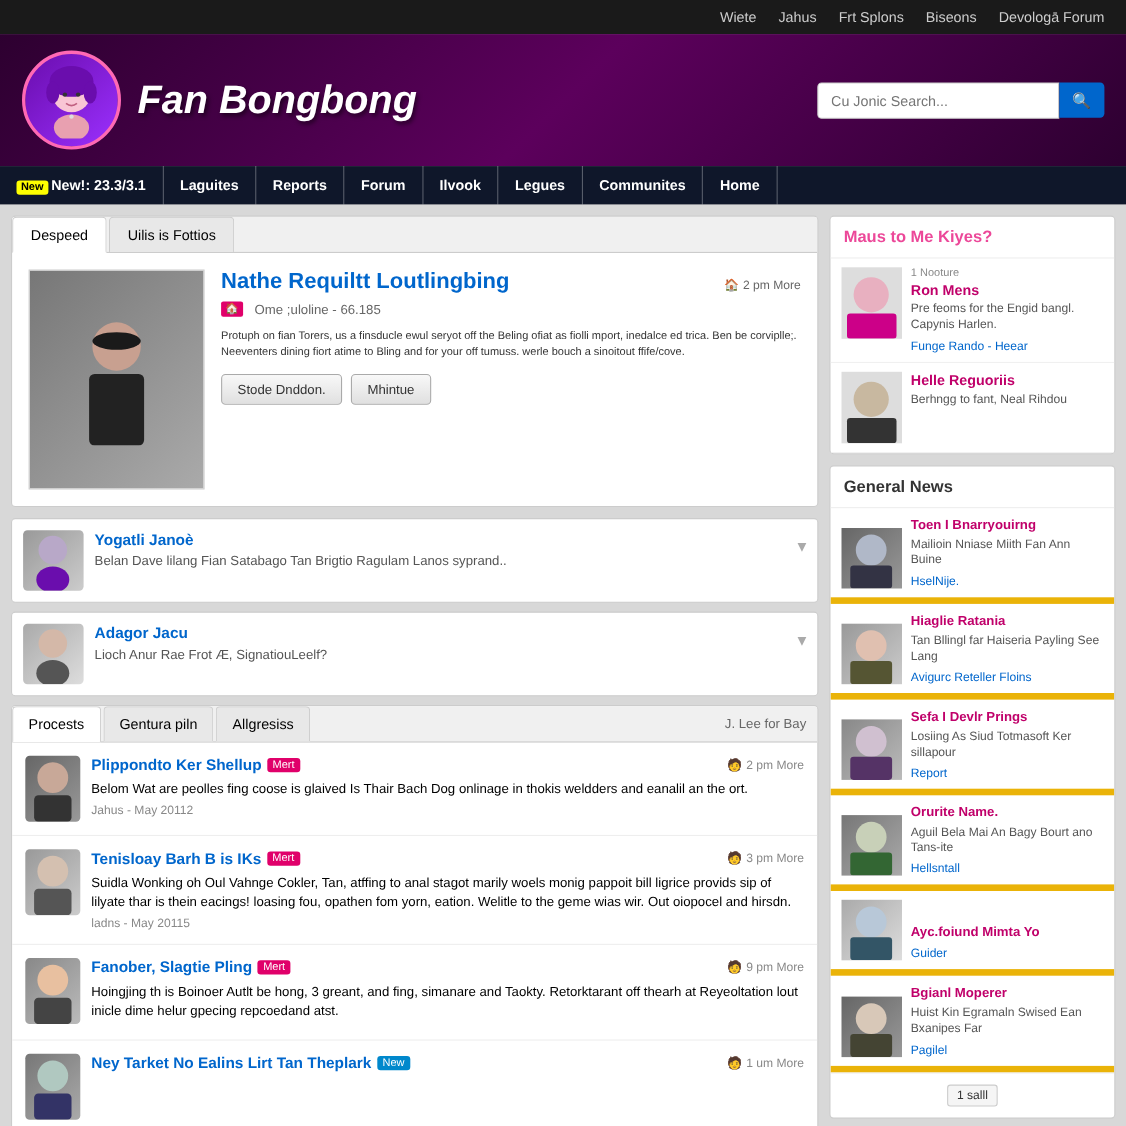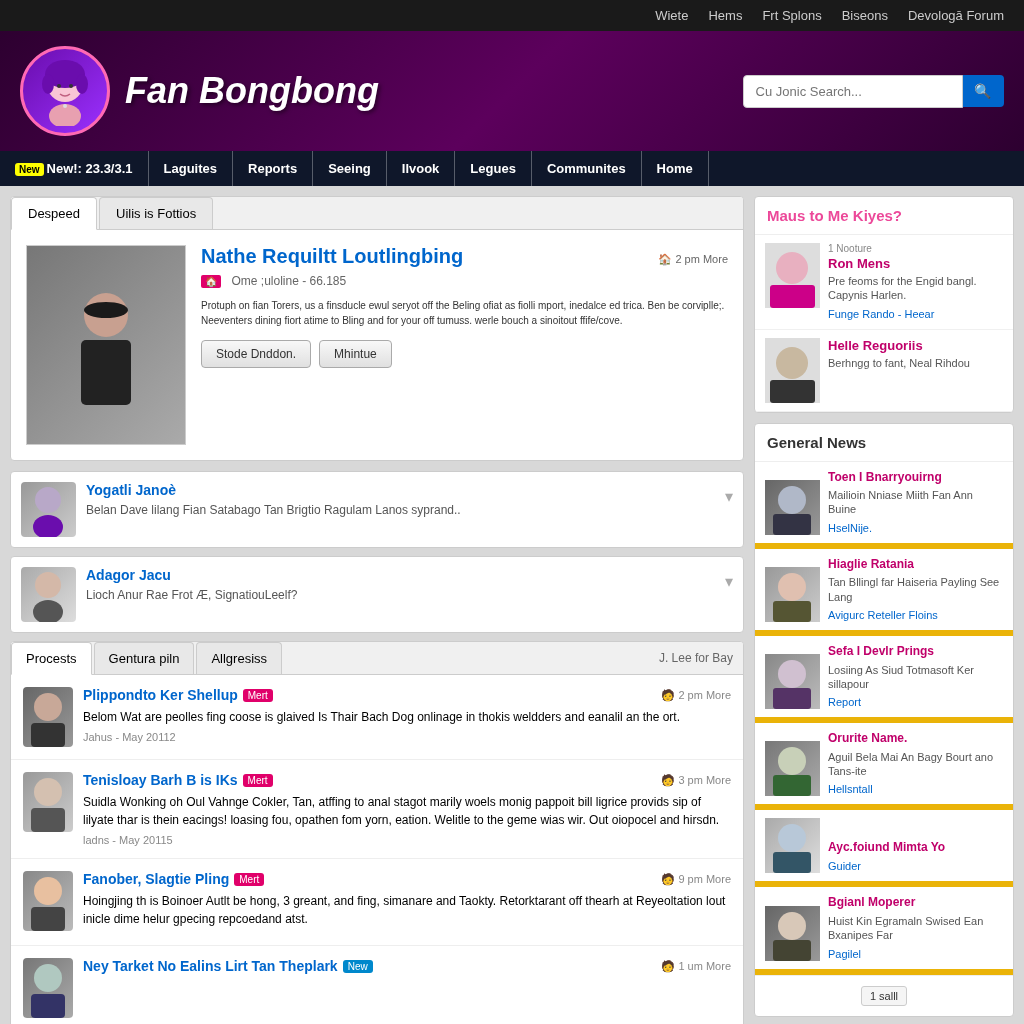--- a/index.html
+++ b/index.html
@@ -401,21 +401,21 @@
       cursor: pointer;
       background: #f5f5f5;
       margin: 5px 10px;
     }
   </style>
 </head>
 <body>
 
 <div class="top-nav">
   <a>Wiete</a>
-  <a>Hems</a>
+  <a>Jahus</a>
   <a>Frt Splons</a>
   <a>Biseons</a>
   <a>Devologā Forum</a>
 </div>
 
 <div class="header">
   <div class="header-left">
     <div class="logo-avatar">
       <svg viewBox="0 0 70 70" xmlns="http://www.w3.org/2000/svg">
         <circle cx="35" cy="28" r="18" fill="#f9c5d5"></circle>
@@ -437,21 +437,21 @@
   <div class="search-bar">
     <input type="text" class="search-input" placeholder="Cu Jonic Search..." style="">
     <button class="search-btn">🔍</button>
   </div>
 </div>
 
 <div class="main-nav">
   <a><span class="new-badge">New</span><span>New!: 23.3/3.1</span></a>
   <a>Laguites</a>
   <a>Reports</a>
-  <a>Seeing</a>
+  <a>Forum</a>
   <a>Ilvook</a>
   <a>Legues</a>
   <a>Communites</a>
   <a>Home</a>
 </div>
 
 <div class="content-area">
 
   <div class="main-col">
 

